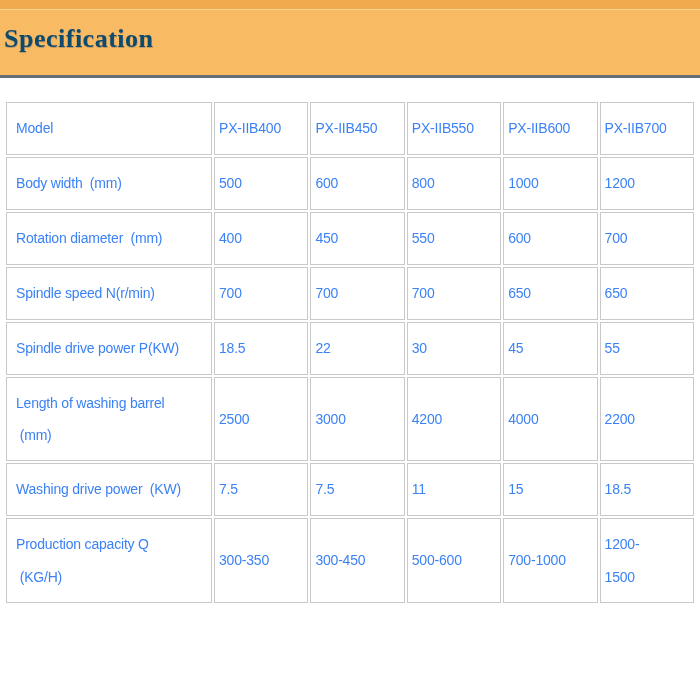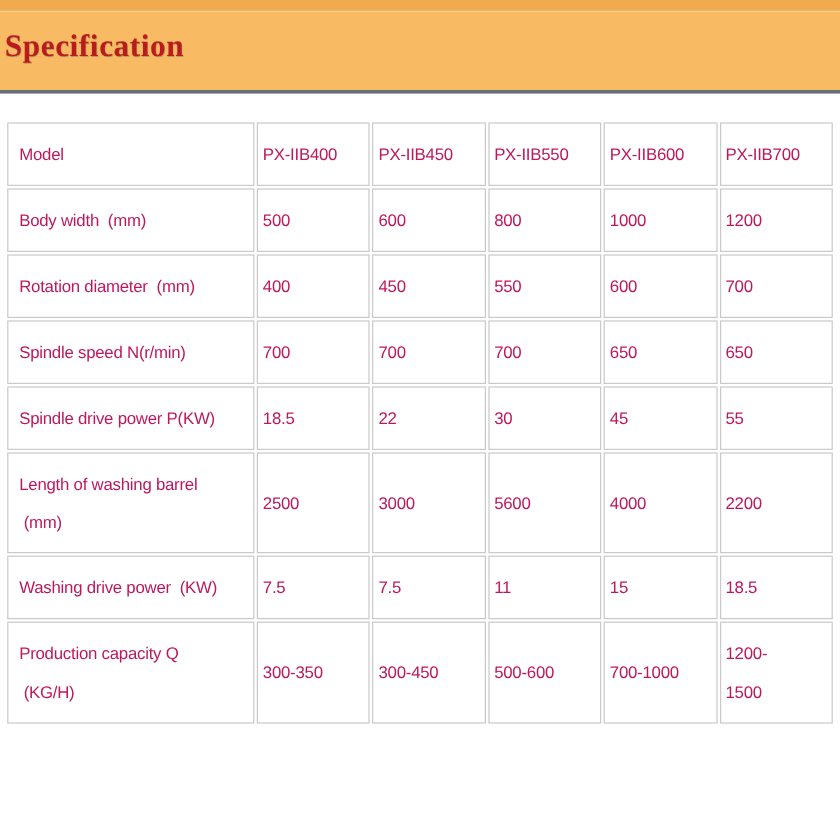--- a/index.html
+++ b/index.html
@@ -30,42 +30,42 @@
     background: #f2aa4f;
     border-bottom: 1px solid #fdd390;
   }
   .banner h1 {
     margin: 0;
     padding: 24px 0 0 4px;
     font-family: "Liberation Serif", serif;
     font-weight: 700;
     font-size: 26px;
     letter-spacing: 0.5px;
-    color: #b91c1c;
+    color: #0c4a6e;
     text-shadow: 0.5px 0.5px 0 rgba(90,90,110,0.35);
   }
   .banner-underline {
     height: 3px;
     background: #686e79;
   }
   
   table.spec {
     width: 692px;
     margin: 22px 4px 0 4px;
     border-collapse: separate;
     border-spacing: 2px;
     table-layout: fixed;
     background: #ffffff;
   }
   table.spec th, table.spec td {
     border: 1px solid #c9c9c9;
     background: #ffffff;
     font-weight: 400;
     font-size: 14px;
-    color: #be185d;
+    color: #3b82f6;
     height: 47px;
     vertical-align: middle;
     line-height: 1.55;
     letter-spacing: -0.2px;
     overflow: hidden;
   }
   table.spec .label-cell {
     text-align: left;
     padding: 2px 6px 2px 9px;
     white-space: pre-wrap;
@@ -144,21 +144,21 @@
           <td class="value-cell">22</td>
           <td class="value-cell">30</td>
           <td class="value-cell">45</td>
           <td class="value-cell">55</td>
         </tr>
         <tr class="tall">
           <td class="label-cell">Length of washing barrel
  (mm)</td>
           <td class="value-cell">2500</td>
           <td class="value-cell">3000</td>
-          <td class="value-cell">5600</td>
+          <td class="value-cell">4200</td>
           <td class="value-cell">4000</td>
           <td class="value-cell">2200</td>
         </tr>
         <tr>
           <td class="label-cell">Washing drive power  (KW)</td>
           <td class="value-cell">7.5</td>
           <td class="value-cell">7.5</td>
           <td class="value-cell">11</td>
           <td class="value-cell">15</td>
           <td class="value-cell">18.5</td>

